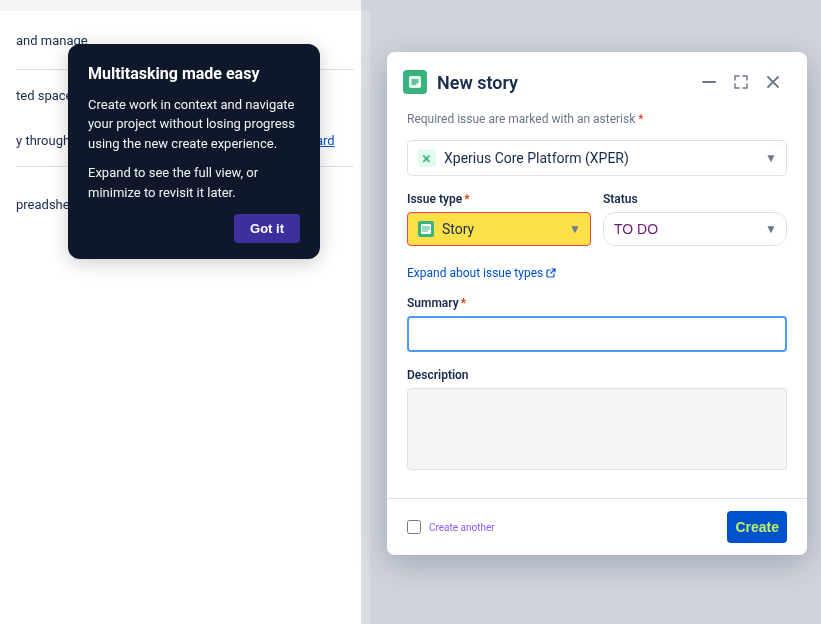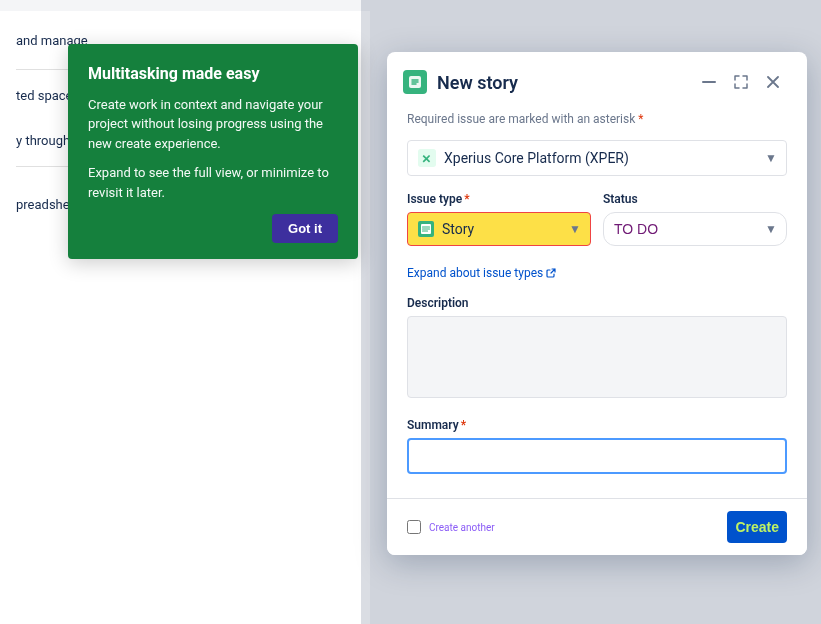--- a/index.html
+++ b/index.html
@@ -40,23 +40,23 @@
     }
     .bg-section {
       margin-bottom: 30px;
     }
 
     
     .tooltip-popup {
       position: absolute;
       top: 44px;
       left: 68px;
-      width: 290px;
-      background: #15803d;
-      border-radius: 4px;
+      width: 252px;
+      background: #0f172a;
+      border-radius: 12px;
       padding: 20px 20px 16px 20px;
       color: #fff;
       z-index: 10;
       box-shadow: 0 4px 20px rgba(0,0,0,0.2);
     }
     .tooltip-title {
       font-size: 16px;
       font-weight: 700;
       margin-bottom: 10px;
       line-height: 1.3;
@@ -458,31 +458,31 @@
     
     <a class="link-external">
       <span>Expand about issue types</span>
       <svg width="10" height="10" viewBox="0 0 10 10">
         <path d="M4 2H2a1 1 0 00-1 1v5a1 1 0 001 1h5a1 1 0 001-1V6M6 1h3v3M5 5L9 1" stroke="#0052cc" stroke-width="1.2" fill="none" stroke-linecap="round" stroke-linejoin="round"></path>
       </svg>
     </a>
 
     
     <div class="form-group">
-      <label class="form-label">Description</label>
-      <textarea class="description-area" rows="4" style=""></textarea>
-    </div>
-
-    
-    <div class="form-group">
       <label class="form-label">
         <span>Summary</span><span class="req">*</span>
       </label>
       <input class="form-input" type="text" style="">
     </div>
+
+    
+    <div class="form-group">
+      <label class="form-label">Description</label>
+      <textarea class="description-area" rows="4" style=""></textarea>
+    </div>
   </div>
 
   <div class="modal-footer">
     <div class="checkbox-wrap">
       <input type="checkbox" id="create-another-cb" style="">
       <label class="checkbox-label" for="create-another-cb">Create another</label>
     </div>
     <button class="btn-create">Create</button>
   </div>
 </div>

